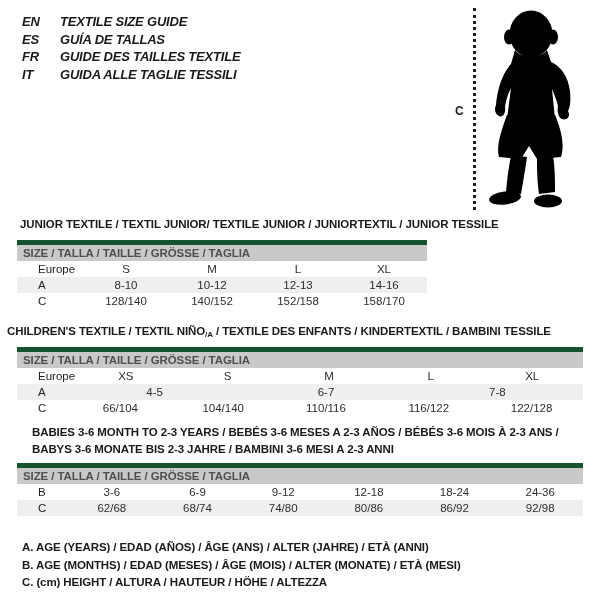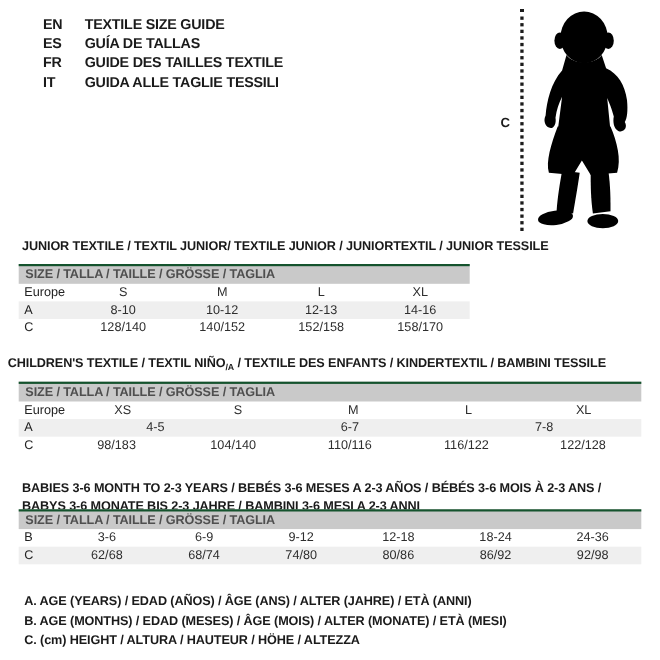--- a/index.html
+++ b/index.html
@@ -3,42 +3,42 @@
 <meta charset="utf-8">
 <style>
   html,body{margin:0;padding:0;}
   body{
     width:600px;height:600px;background:#ffffff;position:relative;
     font-family:"Liberation Sans", sans-serif;color:#1a1a1a;overflow:hidden;
   }
   .abs{position:absolute;}
 
   
-  .lang-block{left:39px;top:13px;}
+  .lang-block{left:22px;top:13px;font-style:italic;}
   .lang-row{display:flex;font-weight:bold;font-size:13px;line-height:17.5px;letter-spacing:-0.2px;}
   .lang-code{width:38px;flex:0 0 38px;}
 
   
   .measure-line{left:473px;top:8px;height:202px;width:0;border-left:3px dotted #1c1c1c;}
   .figure-label{left:455px;top:104px;font-weight:bold;font-size:12px;color:#1c1c1c;}
   .baby{left:484px;top:9px;}
 
   
   .table-title{font-weight:bold;font-size:11.5px;letter-spacing:-0.1px;line-height:16.5px;white-space:nowrap;}
   .table-title sub{font-size:8px;vertical-align:-2px;}
 
   
   .size-table{font-size:11.5px;}
   .size-table .bar{
-    background:#c9c9c9;border-top:2px solid #14532d;color:#4f4f4f;font-weight:bold;
+    background:#c9c9c9;border-top:5px solid #14532d;color:#4f4f4f;font-weight:bold;
     height:16px;line-height:16px;padding-left:6px;letter-spacing:-0.1px;
   }
   .trow{display:flex;height:16px;line-height:16px;color:#2e2e2e;}
   .trow.shaded{background:#efefef;}
-  .trow .lbl{padding-left:5px;color:#222;}
+  .trow .lbl{padding-left:5px;color:#222;margin-left:16px;}
   .t1 .lbl{flex:0 0 45px;}
   .t2 .lbl,.t3 .lbl{flex:0 0 31px;}
   .trow .val{flex:1;text-align:center;}
 
   
   .footnotes{left:22px;top:539px;font-weight:bold;font-size:11.5px;line-height:17.5px;letter-spacing:-0.1px;}
 </style>
 </head>
 <body>
 
@@ -123,29 +123,29 @@
     <span class="val">XL</span>
   </div>
   <div class="trow shaded">
     <span class="lbl">A</span>
     <span class="val">4-5</span>
     <span class="val">6-7</span>
     <span class="val">7-8</span>
   </div>
   <div class="trow">
     <span class="lbl">C</span>
-    <span class="val">98/183</span>
+    <span class="val">66/104</span>
     <span class="val">104/140</span>
     <span class="val">110/116</span>
     <span class="val">116/122</span>
     <span class="val">122/128</span>
   </div>
 </div>
 
-<div class="abs table-title" style="left:20px;top:424px;margin-top:12px;">
+<div class="abs table-title" style="left:32px;top:424px;">
   <div>BABIES 3-6 MONTH TO 2-3 YEARS / BEBÉS 3-6 MESES A 2-3 AÑOS / BÉBÉS 3-6 MOIS À 2-3 ANS /</div>
   <div>BABYS 3-6 MONATE BIS 2-3 JAHRE / BAMBINI 3-6 MESI A 2-3 ANNI</div>
 </div>
 <div class="abs size-table t3" style="left:17px;top:463px;width:566px;">
   <div class="bar">SIZE / TALLA / TAILLE / GRÖSSE / TAGLIA</div>
   <div class="trow">
     <span class="lbl">B</span>
     <span class="val">3-6</span>
     <span class="val">6-9</span>
     <span class="val">9-12</span>

